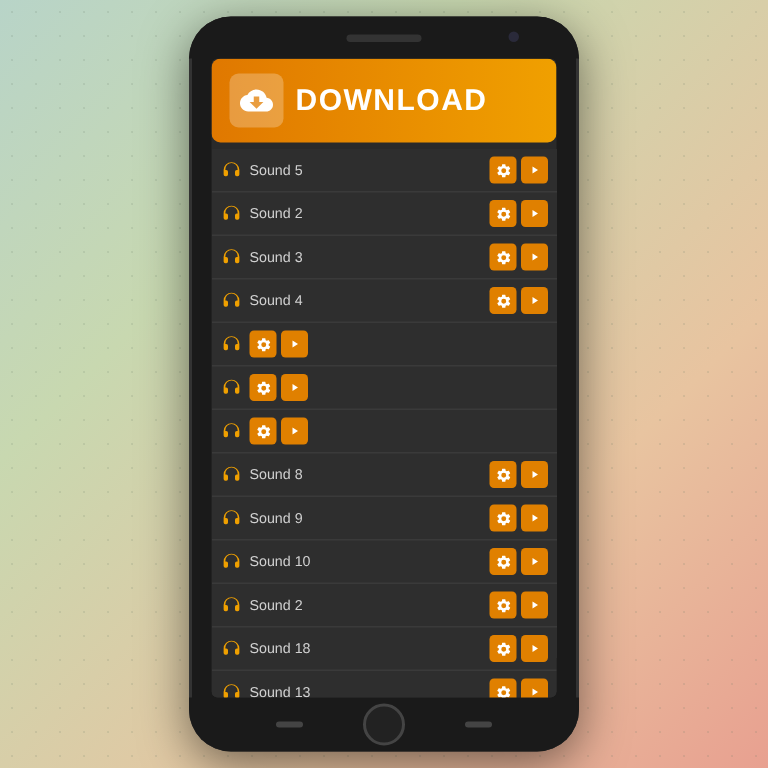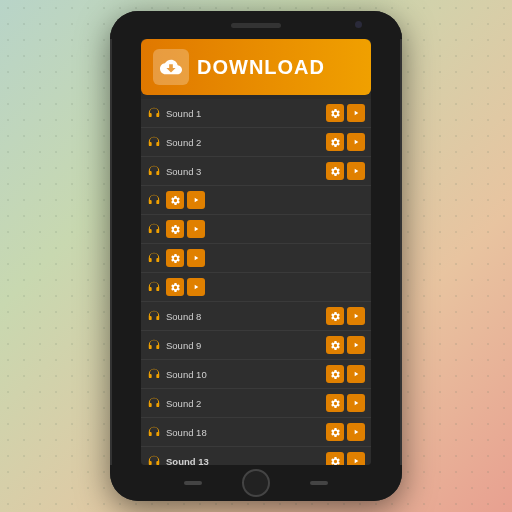--- a/index.html
+++ b/index.html
@@ -16,21 +16,21 @@
     }
     body::before {
       content: '';
       position: absolute;
       inset: 0;
       background-image: radial-gradient(circle, rgba(100,120,100,0.15) 1px, transparent 1px);
       background-size: 16px 16px;
     }
 
     .phone {
-      width: 292px;
+      width: 260px;
       height: 490px;
       background: #1a1a1a;
       border-radius: 28px;
       position: relative;
       box-shadow: 0 8px 32px rgba(0,0,0,0.5), inset 0 0 0 2px #333;
       display: flex;
       flex-direction: column;
       align-items: center;
       overflow: hidden;
     }
@@ -111,21 +111,21 @@
       background: #2e2e2e;
     }
     .sound-list::-webkit-scrollbar { display: none; }
 
     .sound-item {
       display: flex;
       align-items: center;
       padding: 5px 6px;
       border-bottom: 1px solid #3a3a3a;
     }
-    .sound-item:last-child { border-bottom: none; font-weight: bold; }
+    .sound-item:last-child { border-bottom: none; }
 
     .headphone-icon {
       width: 14px;
       height: 14px;
       flex-shrink: 0;
       color: #f0a000;
       margin-right: 5px;
     }
     .sound-name {
       flex: 1;
@@ -200,21 +200,21 @@
         </svg>
       </div>
       <span class="download-label">DOWNLOAD</span>
     </div>
 
     <div class="sound-list" id="sound-list">
     <div class="sound-item">
       <svg class="headphone-icon" viewBox="0 0 24 24" fill="#f0a000">
         <path d="M12 3a9 9 0 0 0-9 9v5a2 2 0 0 0 2 2h1a2 2 0 0 0 2-2v-3a2 2 0 0 0-2-2H5v-1a7 7 0 0 1 14 0v1h-1a2 2 0 0 0-2 2v3a2 2 0 0 0 2 2h1a2 2 0 0 0 2-2v-5a9 9 0 0 0-9-9z"></path>
       </svg>
-      <span class="sound-name">Sound 1</span>
+      <span class="sound-name">Sound 5</span>
       <div class="gear-btn">
         <svg class="gear-icon-svg" viewBox="0 0 24 24">
           <path d="M19.14 12.94c.04-.3.06-.61.06-.94s-.02-.64-.07-.94l2.03-1.58a.49.49 0 0 0 .12-.61l-1.92-3.32a.49.49 0 0 0-.59-.22l-2.39.96a7.01 7.01 0 0 0-1.62-.94l-.36-2.54a.484.484 0 0 0-.48-.41h-3.84c-.24 0-.43.17-.47.41l-.36 2.54c-.59.24-1.13.57-1.62.94l-2.39-.96a.48.48 0 0 0-.59.22L2.74 8.87a.47.47 0 0 0 .12.61l2.03 1.58c-.05.3-.09.63-.09.94s.02.64.07.94l-2.03 1.58a.49.49 0 0 0-.12.61l1.92 3.32c.12.22.37.29.59.22l2.39-.96c.5.38 1.03.7 1.62.94l.36 2.54c.05.24.24.41.48.41h3.84c.24 0 .44-.17.47-.41l.36-2.54c.59-.24 1.13-.56 1.62-.94l2.39.96c.22.08.47 0 .59-.22l1.92-3.32a.47.47 0 0 0-.12-.61l-2.01-1.58zM12 15.6a3.6 3.6 0 1 1 0-7.2 3.6 3.6 0 0 1 0 7.2z"></path>
         </svg>
       </div>
       <div class="play-btn">
         <svg class="play-icon-svg" viewBox="0 0 24 24">
           <path d="M8 5v14l11-7z"></path>
         </svg>
       </div>
@@ -248,20 +248,21 @@
       <div class="play-btn">
         <svg class="play-icon-svg" viewBox="0 0 24 24">
           <path d="M8 5v14l11-7z"></path>
         </svg>
       </div>
     </div>
         <div class="sound-item">
       <svg class="headphone-icon" viewBox="0 0 24 24" fill="#f0a000">
         <path d="M12 3a9 9 0 0 0-9 9v5a2 2 0 0 0 2 2h1a2 2 0 0 0 2-2v-3a2 2 0 0 0-2-2H5v-1a7 7 0 0 1 14 0v1h-1a2 2 0 0 0-2 2v3a2 2 0 0 0 2 2h1a2 2 0 0 0 2-2v-5a9 9 0 0 0-9-9z"></path>
       </svg>
+      <span class="sound-name">Sound 4</span>
       <div class="gear-btn">
         <svg class="gear-icon-svg" viewBox="0 0 24 24">
           <path d="M19.14 12.94c.04-.3.06-.61.06-.94s-.02-.64-.07-.94l2.03-1.58a.49.49 0 0 0 .12-.61l-1.92-3.32a.49.49 0 0 0-.59-.22l-2.39.96a7.01 7.01 0 0 0-1.62-.94l-.36-2.54a.484.484 0 0 0-.48-.41h-3.84c-.24 0-.43.17-.47.41l-.36 2.54c-.59.24-1.13.57-1.62.94l-2.39-.96a.48.48 0 0 0-.59.22L2.74 8.87a.47.47 0 0 0 .12.61l2.03 1.58c-.05.3-.09.63-.09.94s.02.64.07.94l-2.03 1.58a.49.49 0 0 0-.12.61l1.92 3.32c.12.22.37.29.59.22l2.39-.96c.5.38 1.03.7 1.62.94l.36 2.54c.05.24.24.41.48.41h3.84c.24 0 .44-.17.47-.41l.36-2.54c.59-.24 1.13-.56 1.62-.94l2.39.96c.22.08.47 0 .59-.22l1.92-3.32a.47.47 0 0 0-.12-.61l-2.01-1.58zM12 15.6a3.6 3.6 0 1 1 0-7.2 3.6 3.6 0 0 1 0 7.2z"></path>
         </svg>
       </div>
       <div class="play-btn">
         <svg class="play-icon-svg" viewBox="0 0 24 24">
           <path d="M8 5v14l11-7z"></path>
         </svg>
       </div>

